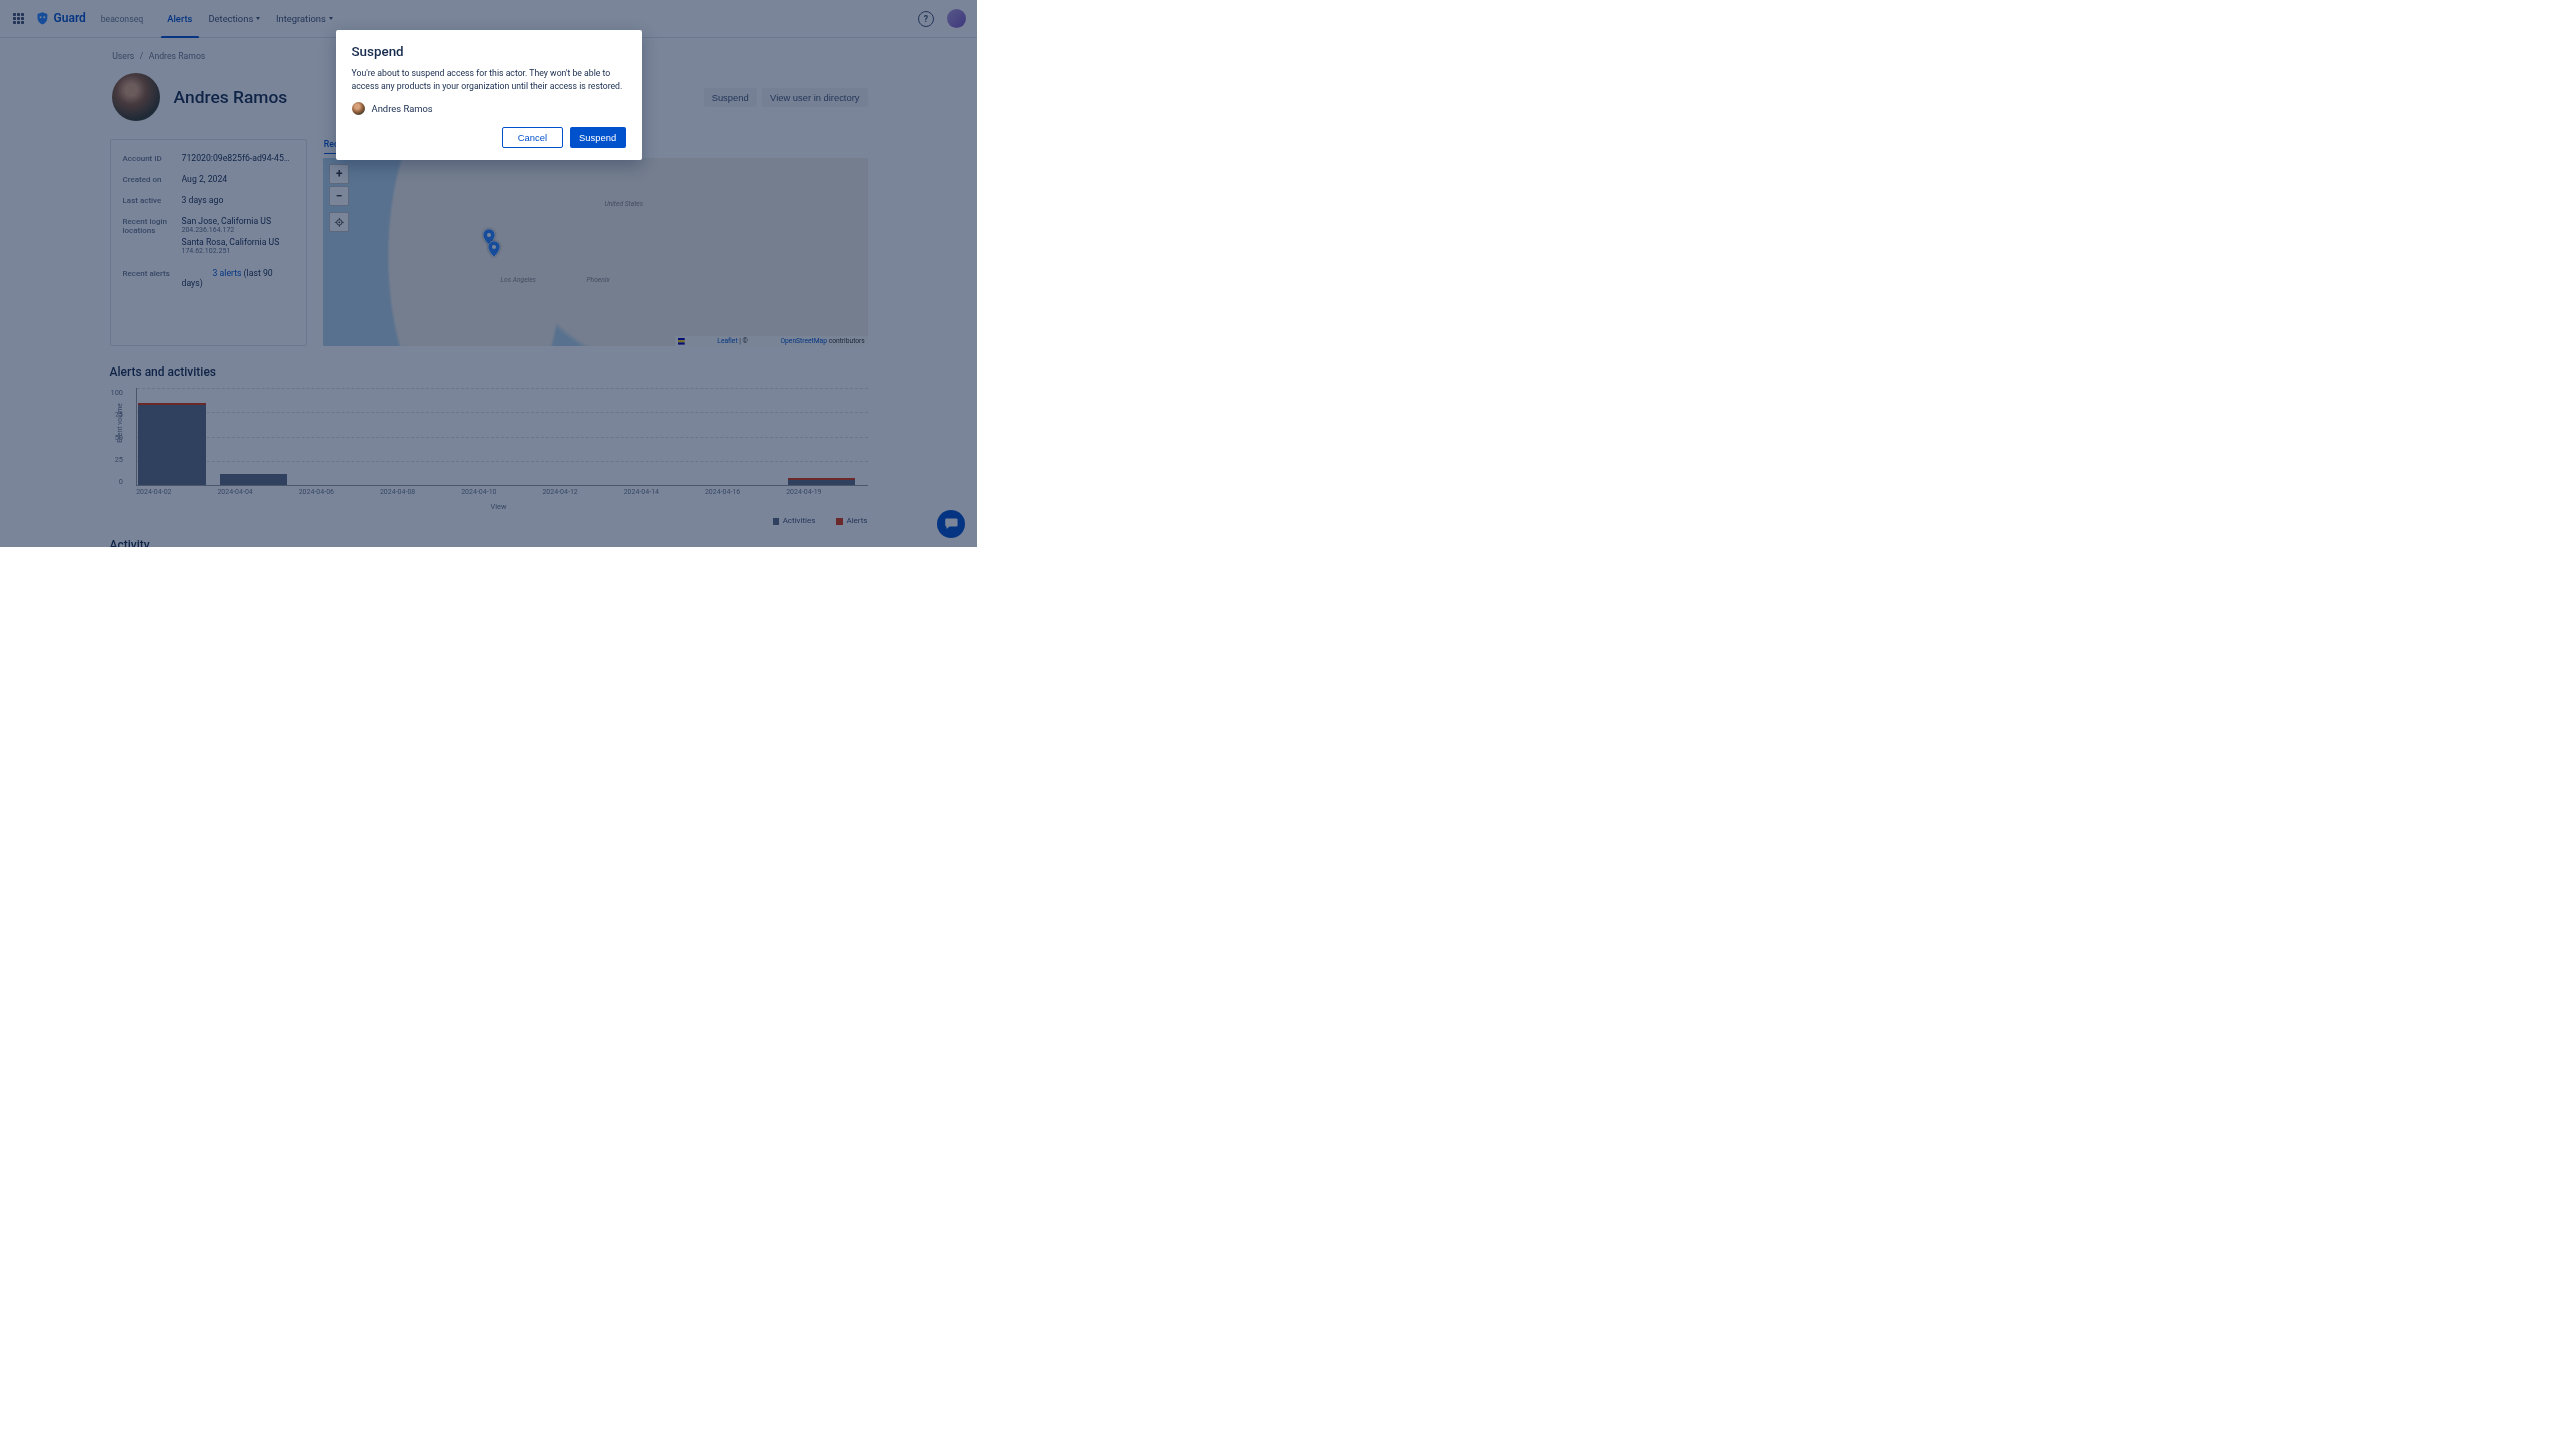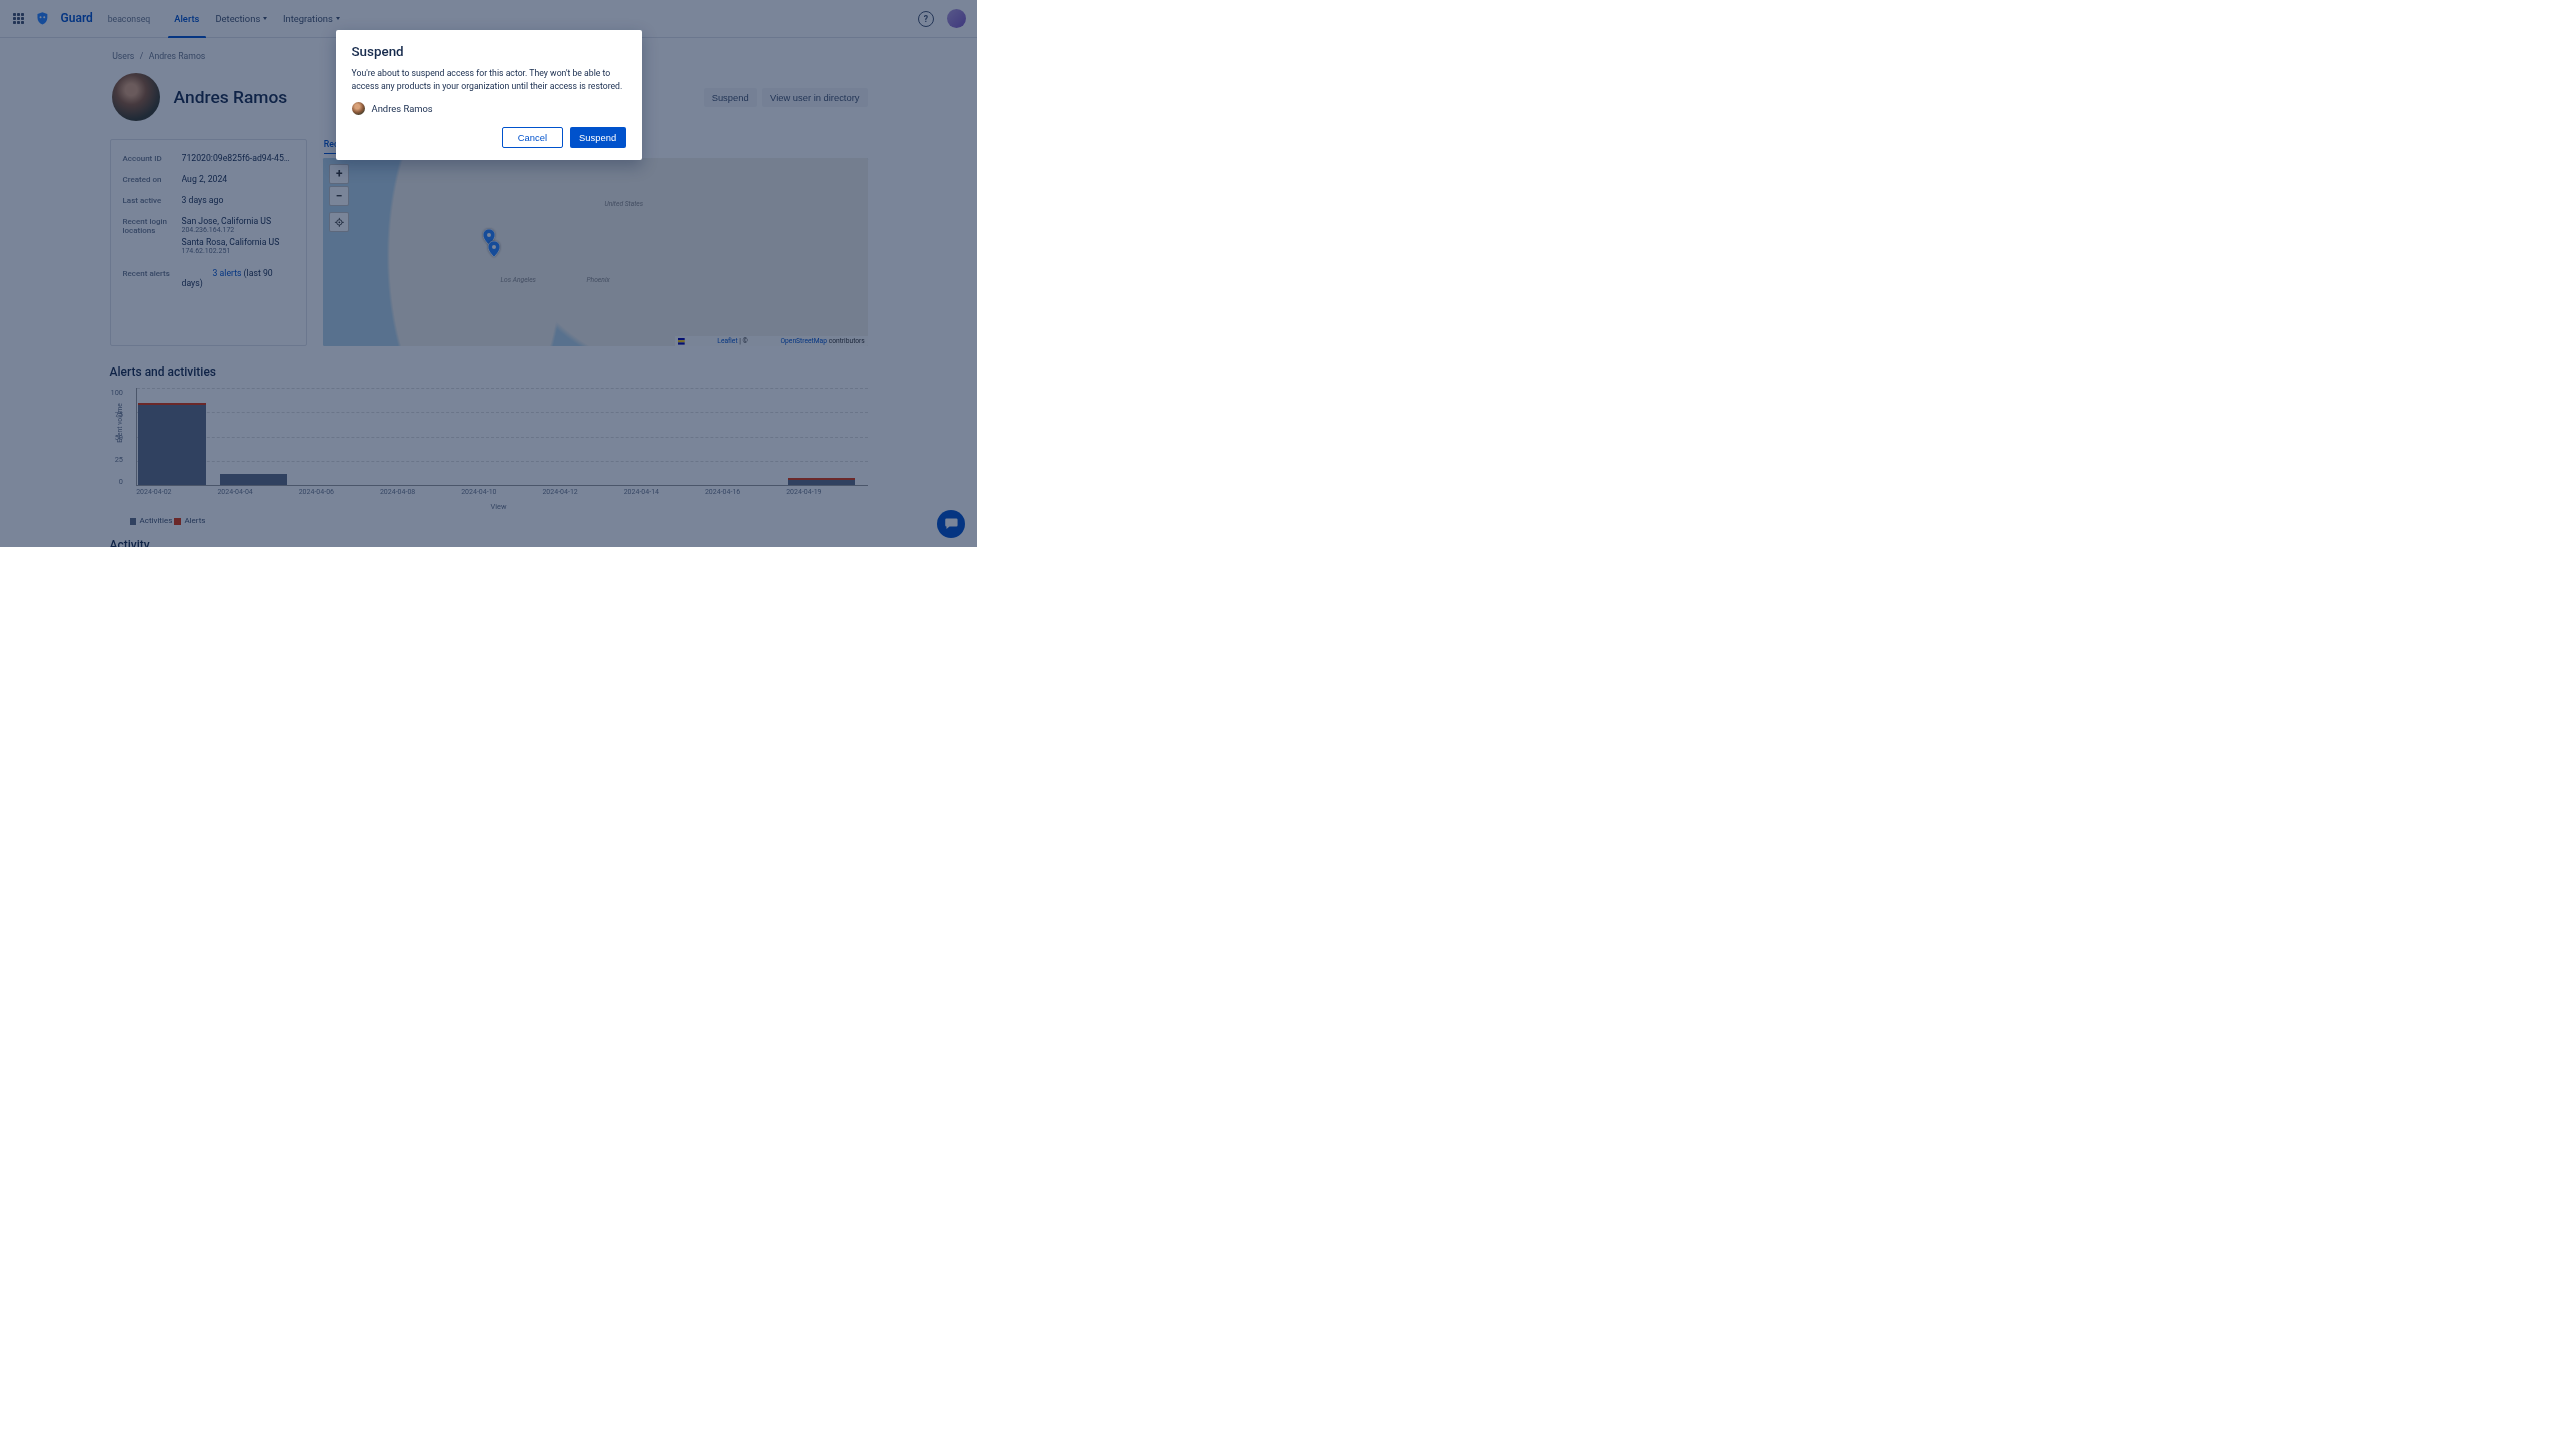--- a/index.html
+++ b/index.html
@@ -25,21 +25,21 @@
 .app-switcher {
   width: 16px; height: 16px;
   display: grid;
   grid-template-columns: repeat(3, 2.7px);
   grid-template-rows: repeat(3, 2.7px);
   gap: 1.3px;
   place-content: center;
   cursor: pointer;
 }
 .app-switcher span { background: #42526E; border-radius: 0.7px; }
-.logo { display: flex; align-items: center; gap: 11px; color: #0052CC; font-weight: 600; font-size: 12px; margin-left: 2.7px; }
+.logo { display: flex; align-items: center; gap: 4px; color: #0052CC; font-weight: 600; font-size: 12px; margin-left: 2.7px; }
 .logo svg { width: 14.8px; height: 14.8px; }
 .nav-org { color: #6B778C; margin-left: 9.4px; font-size: 8.7px; }
 .nav-tabs { display: flex; gap: 2.7px; margin-left: 12px; height: 100%; }
 .nav-tab { display: flex; align-items: center; padding: 0 6.7px; color: #42526E; font-size: 9.4px; cursor: pointer; position: relative; gap: 2.7px; }
 .nav-tab.active { color: #0052CC; font-weight: 500; }
 .nav-tab.active::after { content:""; position:absolute; bottom:-0.7px; left:0; right:0; height:2px; background:#0052CC; border-radius:1.3px 1.3px 0 0; }
 .chev { width:0; height:0; border-left:2.7px solid transparent; border-right:2.7px solid transparent; border-top:3.4px solid #42526E; }
 .nav-spacer { flex:1; }
 .help-icon { width:16px; height:16px; border-radius:50%; border:1.3px solid #42526E; display:flex; align-items:center; justify-content:center; font-weight:700; color:#42526E; cursor:pointer; font-size:8.7px; }
 .avatar { width:19px; height:19px; border-radius:50%; background: linear-gradient(135deg,#B39DDB,#7E57C2); margin-left:8px; cursor:pointer; }
@@ -92,21 +92,21 @@
 .chart-ylabel { position:absolute; left:-29.5px; top:34px; transform:rotate(-90deg); transform-origin:center; font-size:6.7px; color:#6B778C; }
 .chart-area { position:absolute; left:6.7px; right:0; top:2.7px; height:98px; border-left:1.3px solid #999; border-bottom:1.3px solid #999; }
 .chart-grid { position:absolute; left:0; right:0; border-top:0.7px dashed #ddd; }
 .chart-bars { position:absolute; inset:0; display:flex; }
 .chart-col { flex:1; position:relative; }
 .bar { position:absolute; bottom:0; left:1.3px; right:12px; background:#5E6C84; }
 .bar .alert-cap { position:absolute; top:-2px; left:0; right:0; height:2px; background:#DE350B; }
 .chart-x { position:absolute; left:6.7px; right:0; top:103px; display:flex; font-size:7px; color:#6B778C; }
 .chart-x span { flex:1; }
 .chart-xlabel { text-align:center; font-size:7.4px; color:#6B778C; margin-top:1.3px; }
-.chart-legend { display:flex; justify-content:flex-start; gap:2px; font-size:8px; color:#42526E; margin-top:4px; }
+.chart-legend { display:flex; justify-content:flex-end; gap:21px; font-size:8px; color:#42526E; margin-top:4px; }
 .leg-sw { display:inline-block; width:6.7px; height:6.7px; margin-right:3.4px; vertical-align:middle; }
 
 
 .filters { display:flex; gap:8px; margin-top:6.7px; align-items:center; }
 .search-box { position:relative; width:153px; }
 .search-box input { width:100%; height:21.5px; padding:0 6.7px 0 20px; border:1.3px solid #DFE1E6; border-radius:2px; font-size:8.7px; }
 .search-box .sicon { position:absolute; left:5.4px; top:5.4px; width:9.4px; height:9.4px; color:#6B778C; }
 .date-box { position:relative; }
 .date-box input { width:64px; height:21.5px; padding:0 19px 0 6.7px; border:1.3px solid #DFE1E6; border-radius:2px; font-size:8.7px; }
 .date-box .cicon { position:absolute; right:4px; top:4px; width:12px; height:12px; }

